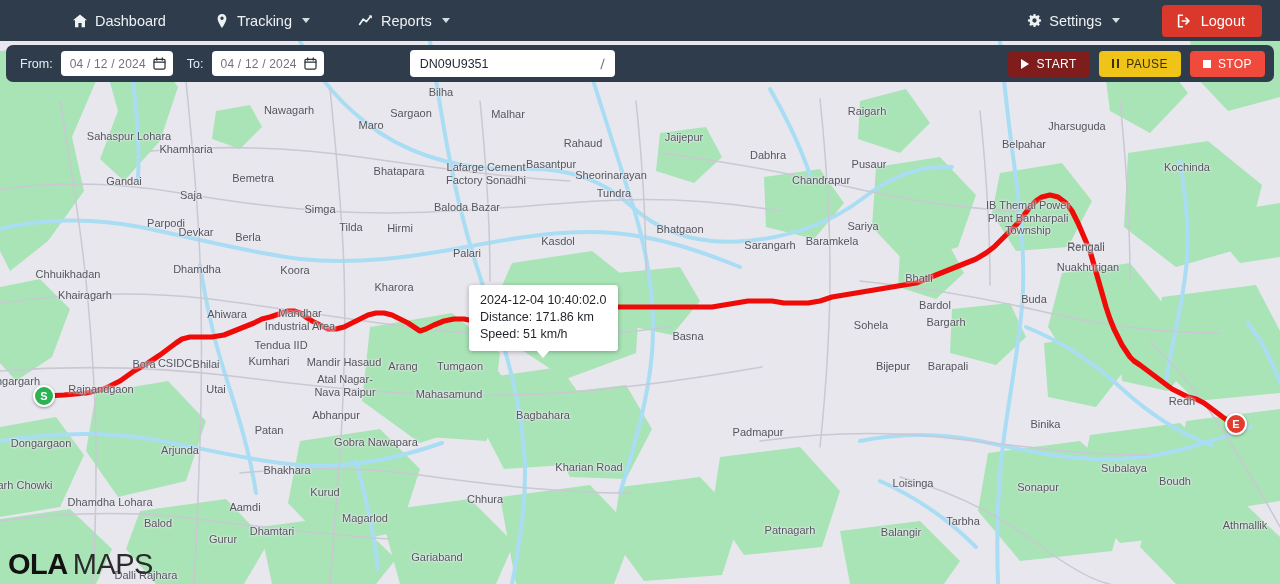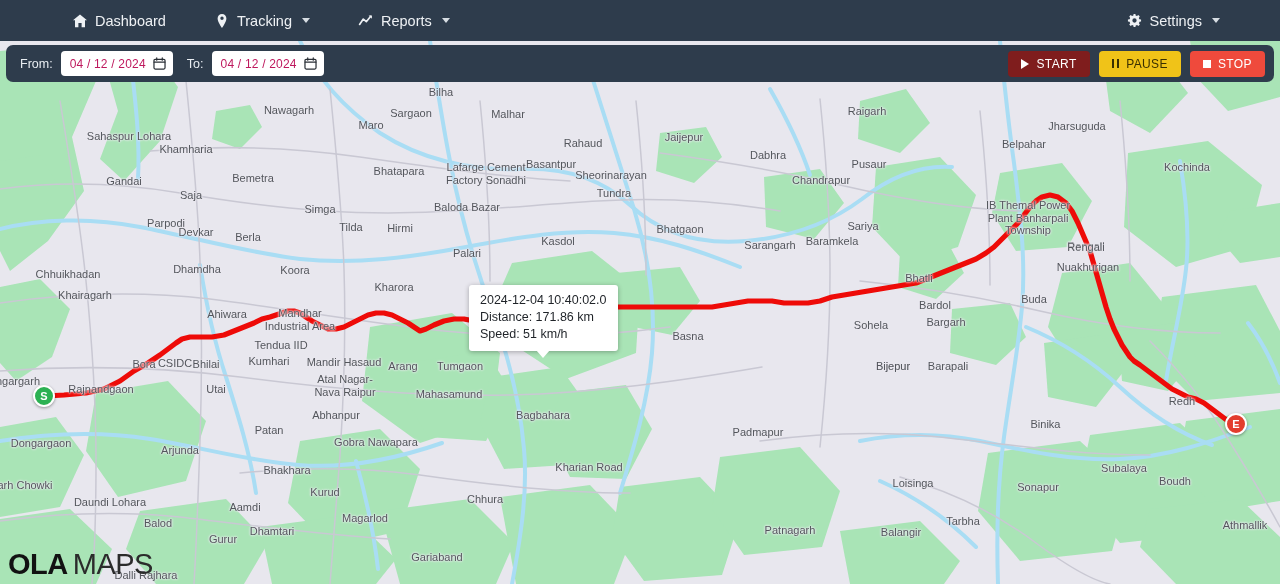--- a/index.html
+++ b/index.html
@@ -54,21 +54,21 @@
     padding: 0 9px 0 14px;
     z-index: 35;
   }
   .tb-label { color: #e8edf2; font-size: 12.5px; margin-right: 8px; white-space: nowrap; }
   .date-field {
     display: flex; align-items: center; gap: 7px;
     background: #fff; border-radius: 4px;
     height: 25px; padding: 0 7px 0 9px;
     margin-right: 14px; cursor: pointer;
   }
-  .date-val { font-size: 12px; color: #be185d; letter-spacing: .2px; font-family: "Liberation Sans", sans-serif; white-space: nowrap; }
+  .date-val { font-size: 12px; color: #737373; letter-spacing: .2px; font-family: "Liberation Sans", sans-serif; white-space: nowrap; }
   .cal-ico { width: 13px; height: 13px; display: block; }
   .veh-select {
     position: relative;
     width: 205px; height: 27px;
     background: #fff; border-radius: 4px;
     display: flex; align-items: center;
     padding: 0 10px; margin-left: 72px;
     cursor: pointer;
   }
   .veh-val { font-size: 12.5px; color: #1d2733; }
@@ -197,20 +197,29 @@
       <div class="nav-item">
         <span class="nav-ico">
           <svg width="15" height="15" viewBox="0 0 16 16">
               <path fill="#eef1f4" d="M14 9.1V6.9l-1.8-.3a4.6 4.6 0 0 0-.6-1.4l1-1.5-1.5-1.5-1.5 1a4.6 4.6 0 0 0-1.4-.6L8 1H6l-.2 1.6a4.6 4.6 0 0 0-1.4.6l-1.5-1-1.5 1.5 1 1.5a4.6 4.6 0 0 0-.6 1.4L0 6.9v2.2l1.8.3c.1.5.3 1 .6 1.4l-1 1.5 1.5 1.5 1.5-1c.4.3.9.5 1.4.6L6 15h2l.3-1.6c.5-.1 1-.3 1.4-.6l1.5 1 1.5-1.5-1-1.5c.3-.4.5-.9.6-1.4zM7 10.3a2.3 2.3 0 1 1 0-4.6 2.3 2.3 0 0 1 0 4.6z" transform="translate(1 0)"></path>
             </svg>
         </span>
         <span>Settings</span>
         <span class="caret"></span>
       </div>
 
+      <button class="logout-btn">
+        <span class="nav-ico">
+          <svg width="16" height="16" viewBox="0 0 16 16">
+              <path fill="none" stroke="#fff" stroke-width="1.6" stroke-linecap="round" stroke-linejoin="round" d="M6.4 2.2H2.6v11.6h3.8"></path>
+              <path fill="none" stroke="#fff" stroke-width="1.6" stroke-linecap="round" stroke-linejoin="round" d="M10 5.1 13 8l-3 2.9M6.3 8H13"></path>
+            </svg>
+        </span>
+        <span>Logout</span>
+      </button>
     </div>
   </div>
 
   <div class="toolbar">
     <span class="tb-label">From:</span>
     <div class="date-field">
       <span class="date-val">04 / 12 / 2024</span>
       <span>
         <svg class="cal-ico" viewBox="0 0 16 16">
             <rect x="1.2" y="2.8" width="13.6" height="12" rx="1.5" fill="none" stroke="#2a2f36" stroke-width="1.5"></rect>
@@ -223,20 +232,24 @@
     <div class="date-field">
       <span class="date-val">04 / 12 / 2024</span>
       <span>
         <svg class="cal-ico" viewBox="0 0 16 16">
             <rect x="1.2" y="2.8" width="13.6" height="12" rx="1.5" fill="none" stroke="#2a2f36" stroke-width="1.5"></rect>
             <path stroke="#2a2f36" stroke-width="1.5" stroke-linecap="round" d="M4.6 1.2v2.8M11.4 1.2v2.8M1.4 6.4h13.2"></path>
           </svg>
       </span>
     </div>
 
+    <div class="veh-select">
+      <span class="veh-val">DN09U9351</span>
+      <span class="veh-mark"></span>
+    </div>
 
     <div class="tb-actions">
       <button class="act-btn act-start">
         <span class="gl-play"></span>
         <span>START</span>
       </button>
       <button class="act-btn act-pause">
         <span class="gl-pause">
             <i></i>
             <i></i>
@@ -431,21 +444,21 @@
         <div class="maplabel" style="left: 180px; top: 409px;">Arjunda</div>
         <div class="maplabel" style="left: 287px; top: 429px;">Bhakhara</div>
         <div class="maplabel" style="left: 325px; top: 451px;">Kurud</div>
         <div class="maplabel" style="left: 485px; top: 458px;">Chhura</div>
         <div class="maplabel" style="left: 589px; top: 426px;">Kharian Road</div>
         <div class="maplabel" style="left: 913px; top: 442px;">Loisinga</div>
         <div class="maplabel" style="left: 1038px; top: 446px;">Sonapur</div>
         <div class="maplabel" style="left: 1124px; top: 427px;">Subalaya</div>
         <div class="maplabel" style="left: 1175px; top: 440px;">Boudh</div>
         <div class="maplabel" style="left: 25px; top: 444px;">arh Chowki</div>
-        <div class="maplabel" style="left: 110px; top: 461px;">Daundi Lohara</div>
+        <div class="maplabel" style="left: 110px; top: 461px;">Dhamdha Lohara</div>
         <div class="maplabel" style="left: 245px; top: 466px;">Aamdi</div>
         <div class="maplabel" style="left: 158px; top: 482px;">Balod</div>
         <div class="maplabel" style="left: 223px; top: 498px;">Gurur</div>
         <div class="maplabel" style="left: 272px; top: 490px;">Dhamtari</div>
         <div class="maplabel" style="left: 365px; top: 477px;">Magarlod</div>
         <div class="maplabel" style="left: 901px; top: 491px;">Balangir</div>
         <div class="maplabel" style="left: 963px; top: 480px;">Tarbha</div>
         <div class="maplabel" style="left: 790px; top: 489px;">Patnagarh</div>
         <div class="maplabel" style="left: 1245px; top: 484px;">Athmallik</div>
         <div class="maplabel" style="left: 437px; top: 516px;">Gariaband</div>

